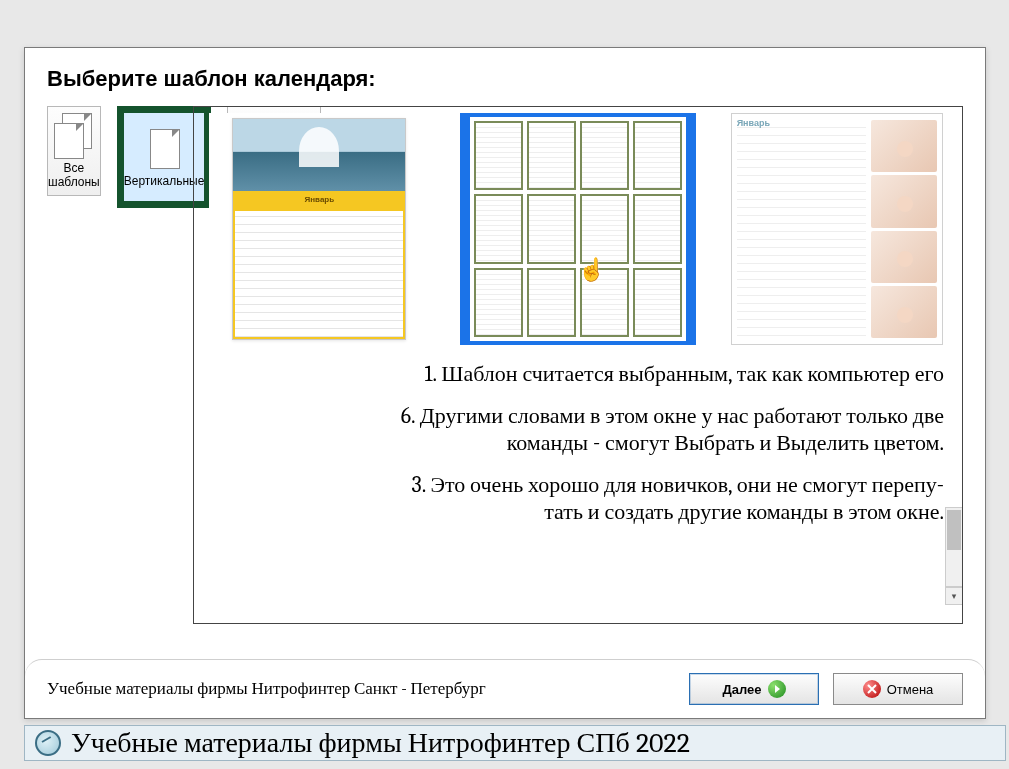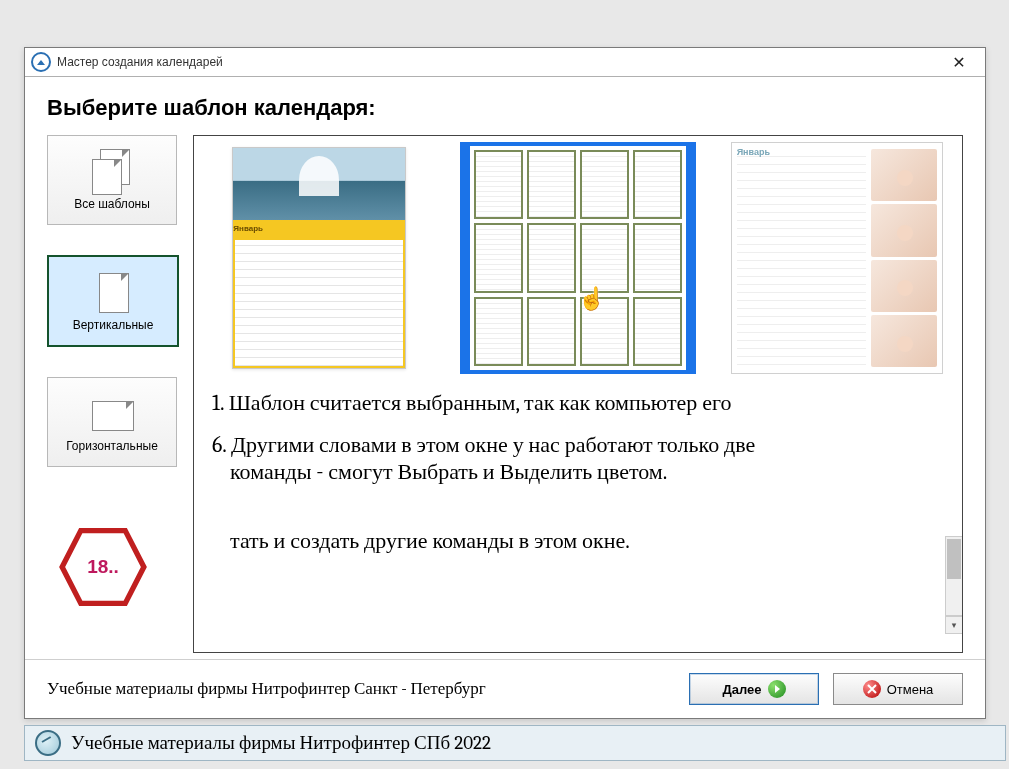--- a/index.html
+++ b/index.html
@@ -55,34 +55,34 @@
     font-size: 22px;
     font-weight: 700;
     margin-bottom: 14px;
   }
 
   .layout {
     display: flex; gap: 16px;
   }
   .sidebar {
     width: 130px;
-    display: flex; flex-direction: column; gap: 30px;
+    display: flex; flex-direction: row; gap: 16px;
   }
   .cat-btn {
     width: 128px; height: 88px;
     border: 1px solid #b8b8b8;
     background: linear-gradient(#fdfdfd, #efefef);
     display: flex; flex-direction: column;
     align-items: center; justify-content: center;
     font-size: 12px; text-align: center;
     cursor: pointer;
     user-select: none;
   }
   .cat-btn.selected {
-    border: 2px solid #14532d;
+    border: 7px solid #14532d;
     background: #d6ecff;
   }
   .cat-btn .icon-area {
     width: 40px; height: 44px;
     position: relative;
     margin-bottom: 4px;
   }
   .pg {
     position: absolute;
     width: 28px; height: 34px;
@@ -150,21 +150,21 @@
     position: relative;
   }
   .tpl1 .photo::after{
     content:""; position:absolute; left:50%; top:8px;
     width:40px; height:40px; margin-left:-20px;
     background:#fff; border-radius:50% 50% 0 0 / 60% 60% 0 0;
     opacity:0.85;
   }
   .tpl1 .bar {
     height: 18px; background: #f5c722;
-    font-size: 8px; text-align: left; line-height: 18px;
+    font-size: 8px; text-align: center; line-height: 18px;
     color: #6a4c00; font-weight: bold;
   }
   .tpl1 .lines {
     flex: 1; padding: 6px 8px;
     background: repeating-linear-gradient(#fff, #fff 7px, #e5e5e5 7px, #e5e5e5 8px);
     outline: 2px solid #f5c722; outline-offset: -2px;
   }
 
   
   .tpl2 {
@@ -214,39 +214,40 @@
     content:""; position:absolute; left:40%; top:40%;
     width:16px; height:16px; background:#f4d7c4; border-radius:50%;
   }
 
   .explain {
     font-family: Cambria, Georgia, serif;
     font-size: 22px;
     line-height: 1.25;
     padding: 2px 8px 0 8px;
   }
-  .explain p { margin: 8px 0 14px 0; }
+  .explain p { margin: 8px 0 14px 0; text-align: right; }
   .ind { padding-left: 18px; display:block;}
 
   .scrollbar {
     position: absolute; right: 1px; top: 400px;
     width: 16px; height: 100px;
   }
   .sb-track { width:16px; height:78px; background:#f0f0f0; border:1px solid #ccc;}
   .sb-thumb { width:14px; height:40px; background:#c0c0c0; margin:2px auto;}
   .sb-btn { width:16px; height:16px; background:#f0f0f0; border:1px solid #ccc;
     display:flex; align-items:center; justify-content:center; font-size:9px; color:#555;}
 
   .footer {
     position: absolute; left: 0; right: 0; bottom: 0;
     height: 58px;
     border-top: 1px solid #cfcfcf;
     display: flex; align-items: center;
     padding: 0 22px;
     gap: 14px;
+    border-radius: 17px;
   }
   .footer .ftext {
     font-family: Cambria, Georgia, serif;
     font-size: 17px;
   }
   .footer .spacer { flex: 1; }
   .wbtn {
     min-width: 104px; height: 30px;
     border: 1px solid #8a8a8a;
     background: linear-gradient(#fdfdfd,#e4e4e4);
@@ -276,32 +277,27 @@
     border: 2px solid #3a6d84;
     background: radial-gradient(circle at 40% 40%, #dff1f7, #9ec8d8);
     position:relative;
   }
   .statusbar .sicon::after{
     content:""; position:absolute; left:5px; top:9px; width:10px; height:2px;
     background:#3a6d84; transform-origin:left center; transform:rotate(-30deg);
   }
   .statusbar .stext {
     font-family: Cambria, Georgia, serif;
-    font-size: 19px;
+    font-size: 28px;
   }
 </style>
 </head>
 <body>
 
 <div class="dialog">
-  <div class="titlebar">
-    <div class="tb-icon"></div>
-    <div class="tb-title">Мастер создания календарей</div>
-    <div class="tb-close">✕</div>
-  </div>
 
   <div class="body-area">
     <div class="heading">Выберите шаблон календаря:</div>
 
     <div class="layout">
       <div class="sidebar">
 
         <div class="cat-btn">
           <div class="icon-area">
             <div class="pg" style="left:8px; top:0;">
@@ -381,21 +377,21 @@
 
         <div class="explain">
           <p>
             <span>1. Шаблон считается выбранным, так как компьютер его</span><br>
           </p>
           <p>
             <span>6. Другими словами в этом окне у нас работают только две</span><br>
             <span class="ind">команды - смогут Выбрать и Выделить цветом.</span>
           </p>
           <p style="margin-top:4px;">
-            <br>
+            <span>3. Это очень хорошо для новичков, они не смогут перепу-</span><br>
             <span class="ind">тать и создать другие команды в этом окне.</span>
           </p>
         </div>
 
         <div class="scrollbar">
           <div class="sb-track">
               <div class="sb-thumb"></div>
             </div>
           <div class="sb-btn">▾</div>
         </div>

